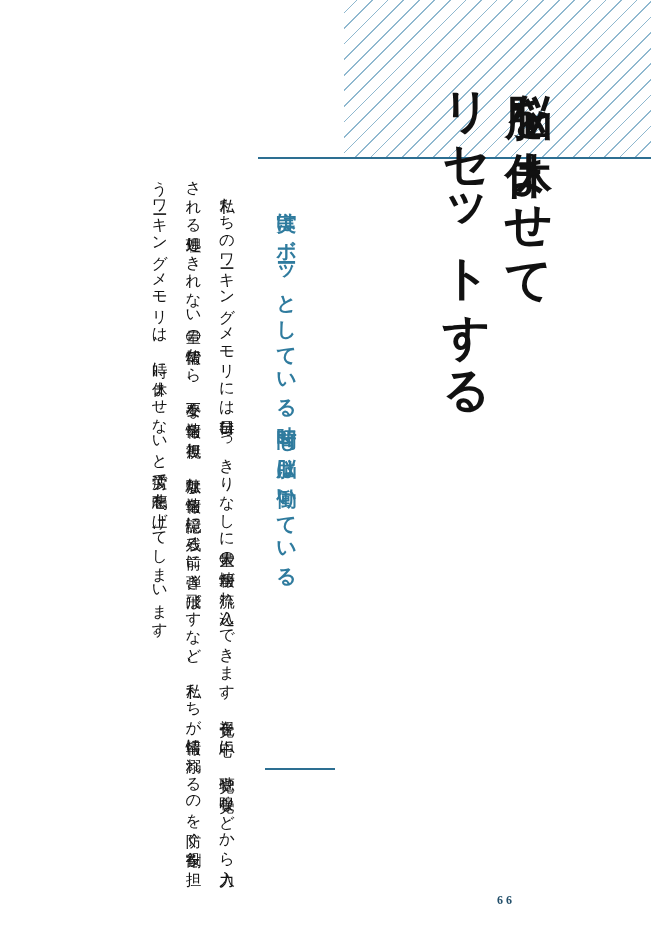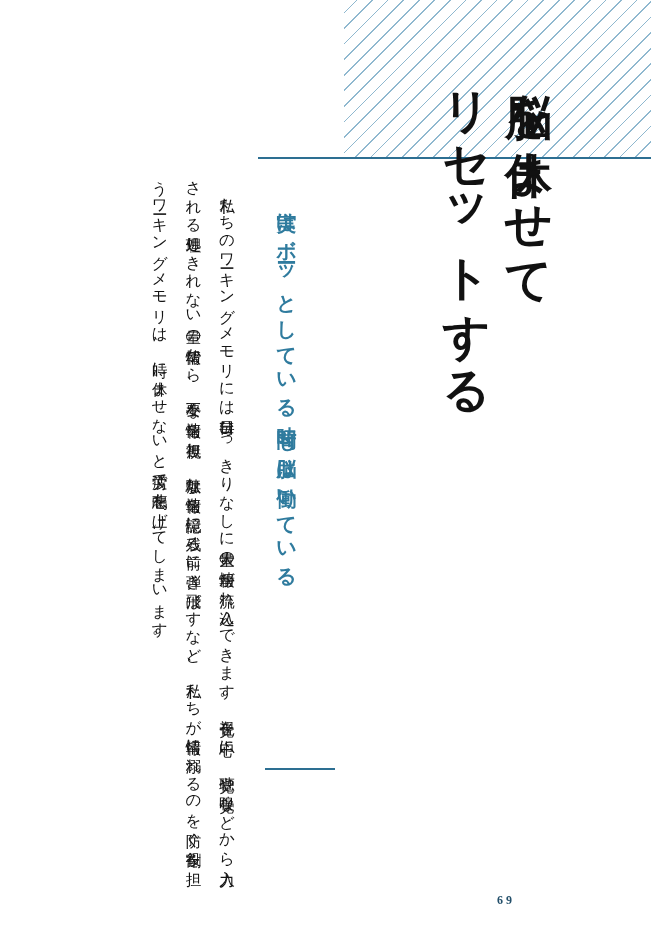--- a/index.html
+++ b/index.html
@@ -139,15 +139,15 @@
 リセットする</div>
 
   <div class="subtitle-wrap">実はボーッとしている時間も脳は働いている</div>
 
   <div class="subtitle-rule"></div>
 
   <div class="body-wrap">
     <p>私たちのワーキングメモリには毎日ひっきりなしに大量の情報が流れ込んできます。視覚を中心に、聴覚や嗅覚などから入力される処理しきれない量の情報から、不要な情報を無視し、無駄な情報を記憶に残る前に弾き飛ばすなど、私たちが情報に溺れるのを防ぐ役割を担うワーキングメモリは、時に休ませないと疲労で悲鳴を上げてしまいます。</p>
   </div>
 
-  <div class="page-number">69</div>
+  <div class="page-number">66</div>
 
 </div>
 
 </body></html>

